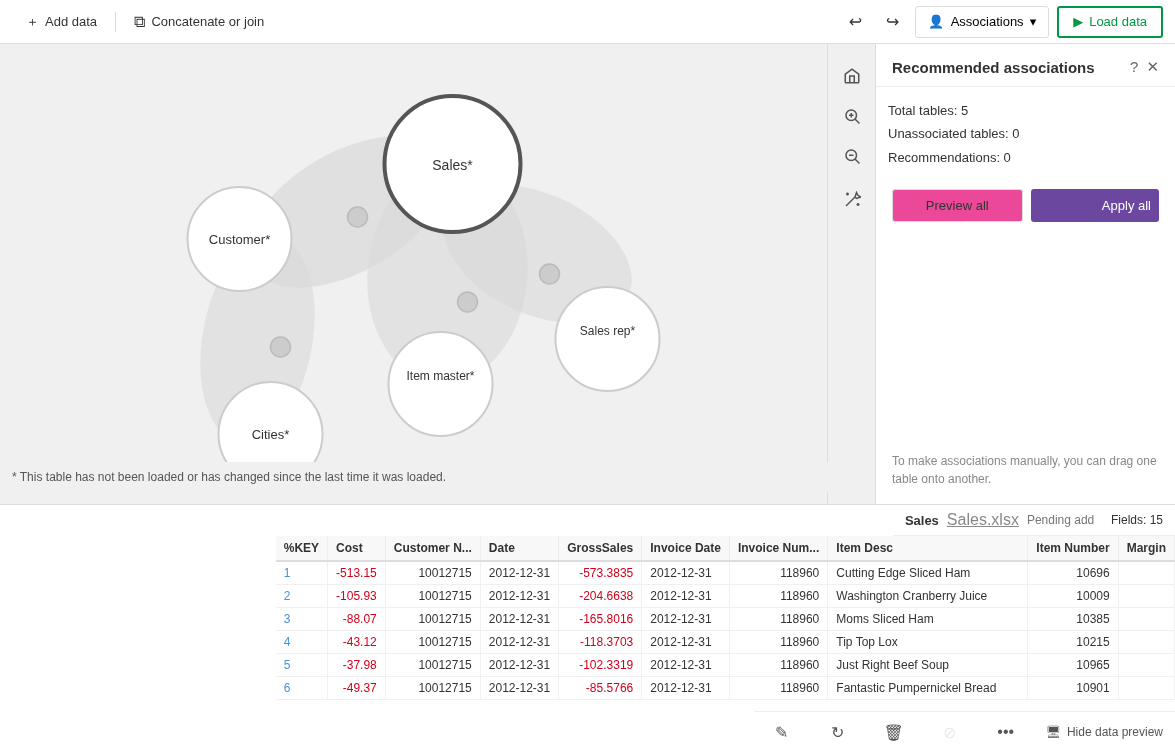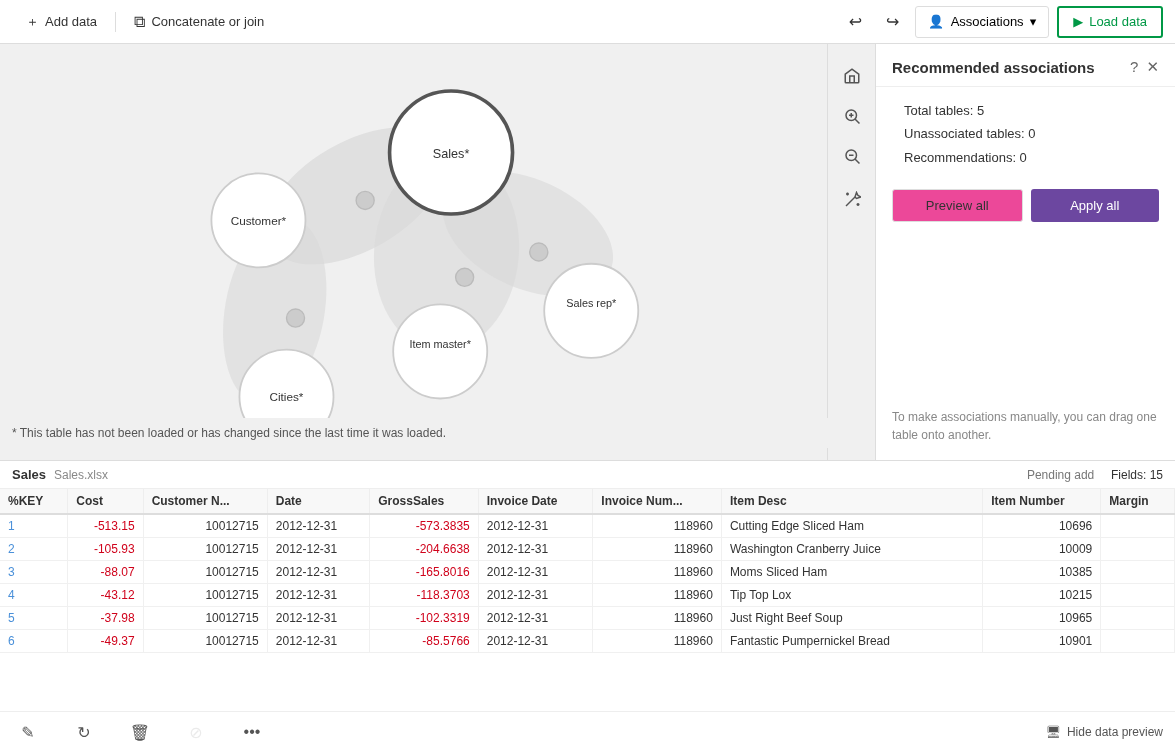--- a/index.html
+++ b/index.html
@@ -49,54 +49,54 @@
       width: 300px; background: #fff; border-left: 1px solid #ddd;
       display: flex; flex-direction: column; flex-shrink: 0;
     }
     .panel-header {
       display: flex; align-items: center; justify-content: space-between;
       padding: 14px 16px 10px; border-bottom: 1px solid #eee;
     }
     .panel-title { font-size: 15px; font-weight: 600; color: #333; }
     .panel-header-icons { display: flex; gap: 8px; }
     .panel-icon { cursor: pointer; color: #666; font-size: 15px; }
-    .panel-stats { padding: 12px 28px; font-size: 13px; line-height: 1.8; color: #333; }
+    .panel-stats { padding: 12px 12px; font-size: 13px; line-height: 1.8; color: #333; }
     .panel-stats-row { }
     .panel-actions {
       display: flex; gap: 8px; padding: 8px 16px 16px;
     }
     .preview-btn {
       flex: 1; padding: 8px; border: 1px solid #ddd; border-radius: 3px;
       background: #ec4899; cursor: pointer; font-size: 13px; color: #333;
     }
     .apply-btn {
       flex: 1; padding: 8px; border: none; border-radius: 3px;
-      background: #6c47a0; cursor: pointer; font-size: 13px; color: #fff; font-weight: 500;
+      background: #6c47a0; cursor: pointer; font-size: 13px; color: #fff; font-weight: 500; text-align: right;
     }
     .panel-hint {
       margin-top: auto; padding: 16px; color: #888; font-size: 12px; line-height: 1.5;
     }
 
     
     .bottom-note {
       position: absolute; bottom: 12px; left: 0; right: 0; padding: 8px 12px;
       font-size: 12px; color: #555; background: #f0f0f0;
     }
 
     
     .data-preview {
-      height: 292px; background: #fff; border-top: 1px solid #ddd;
-      display: flex; flex-direction: column; flex-shrink: 0;
+      height: 248px; background: #fff; border-top: 1px solid #ddd;
+      display: flex; flex-direction: column; flex-shrink: 0; align-items: flex-end;
     }
     .preview-header {
       display: flex; align-items: center; padding: 6px 12px; border-bottom: 1px solid #eee;
       gap: 8px; flex-shrink: 0;
     }
     .preview-title { font-size: 13px; font-weight: 600; color: #333; }
-    .preview-subtitle { font-size: 12px; color: #888; }
+    .preview-subtitle { font-size: 16px; color: #888; text-decoration: underline; }
     .preview-meta { margin-left: auto; font-size: 12px; color: #888; }
     .preview-pending { color: #777; font-size: 12px; }
     .preview-fields { color: #333; font-size: 12px; }
     .preview-table-wrap { flex: 1; overflow: auto; }
     .preview-table {
       width: 100%; border-collapse: collapse; font-size: 12px;
     }
     .preview-table th {
       background: #f8f8f8; padding: 5px 8px; text-align: left;
       border-bottom: 2px solid #ddd; border-right: 1px solid #eee;

